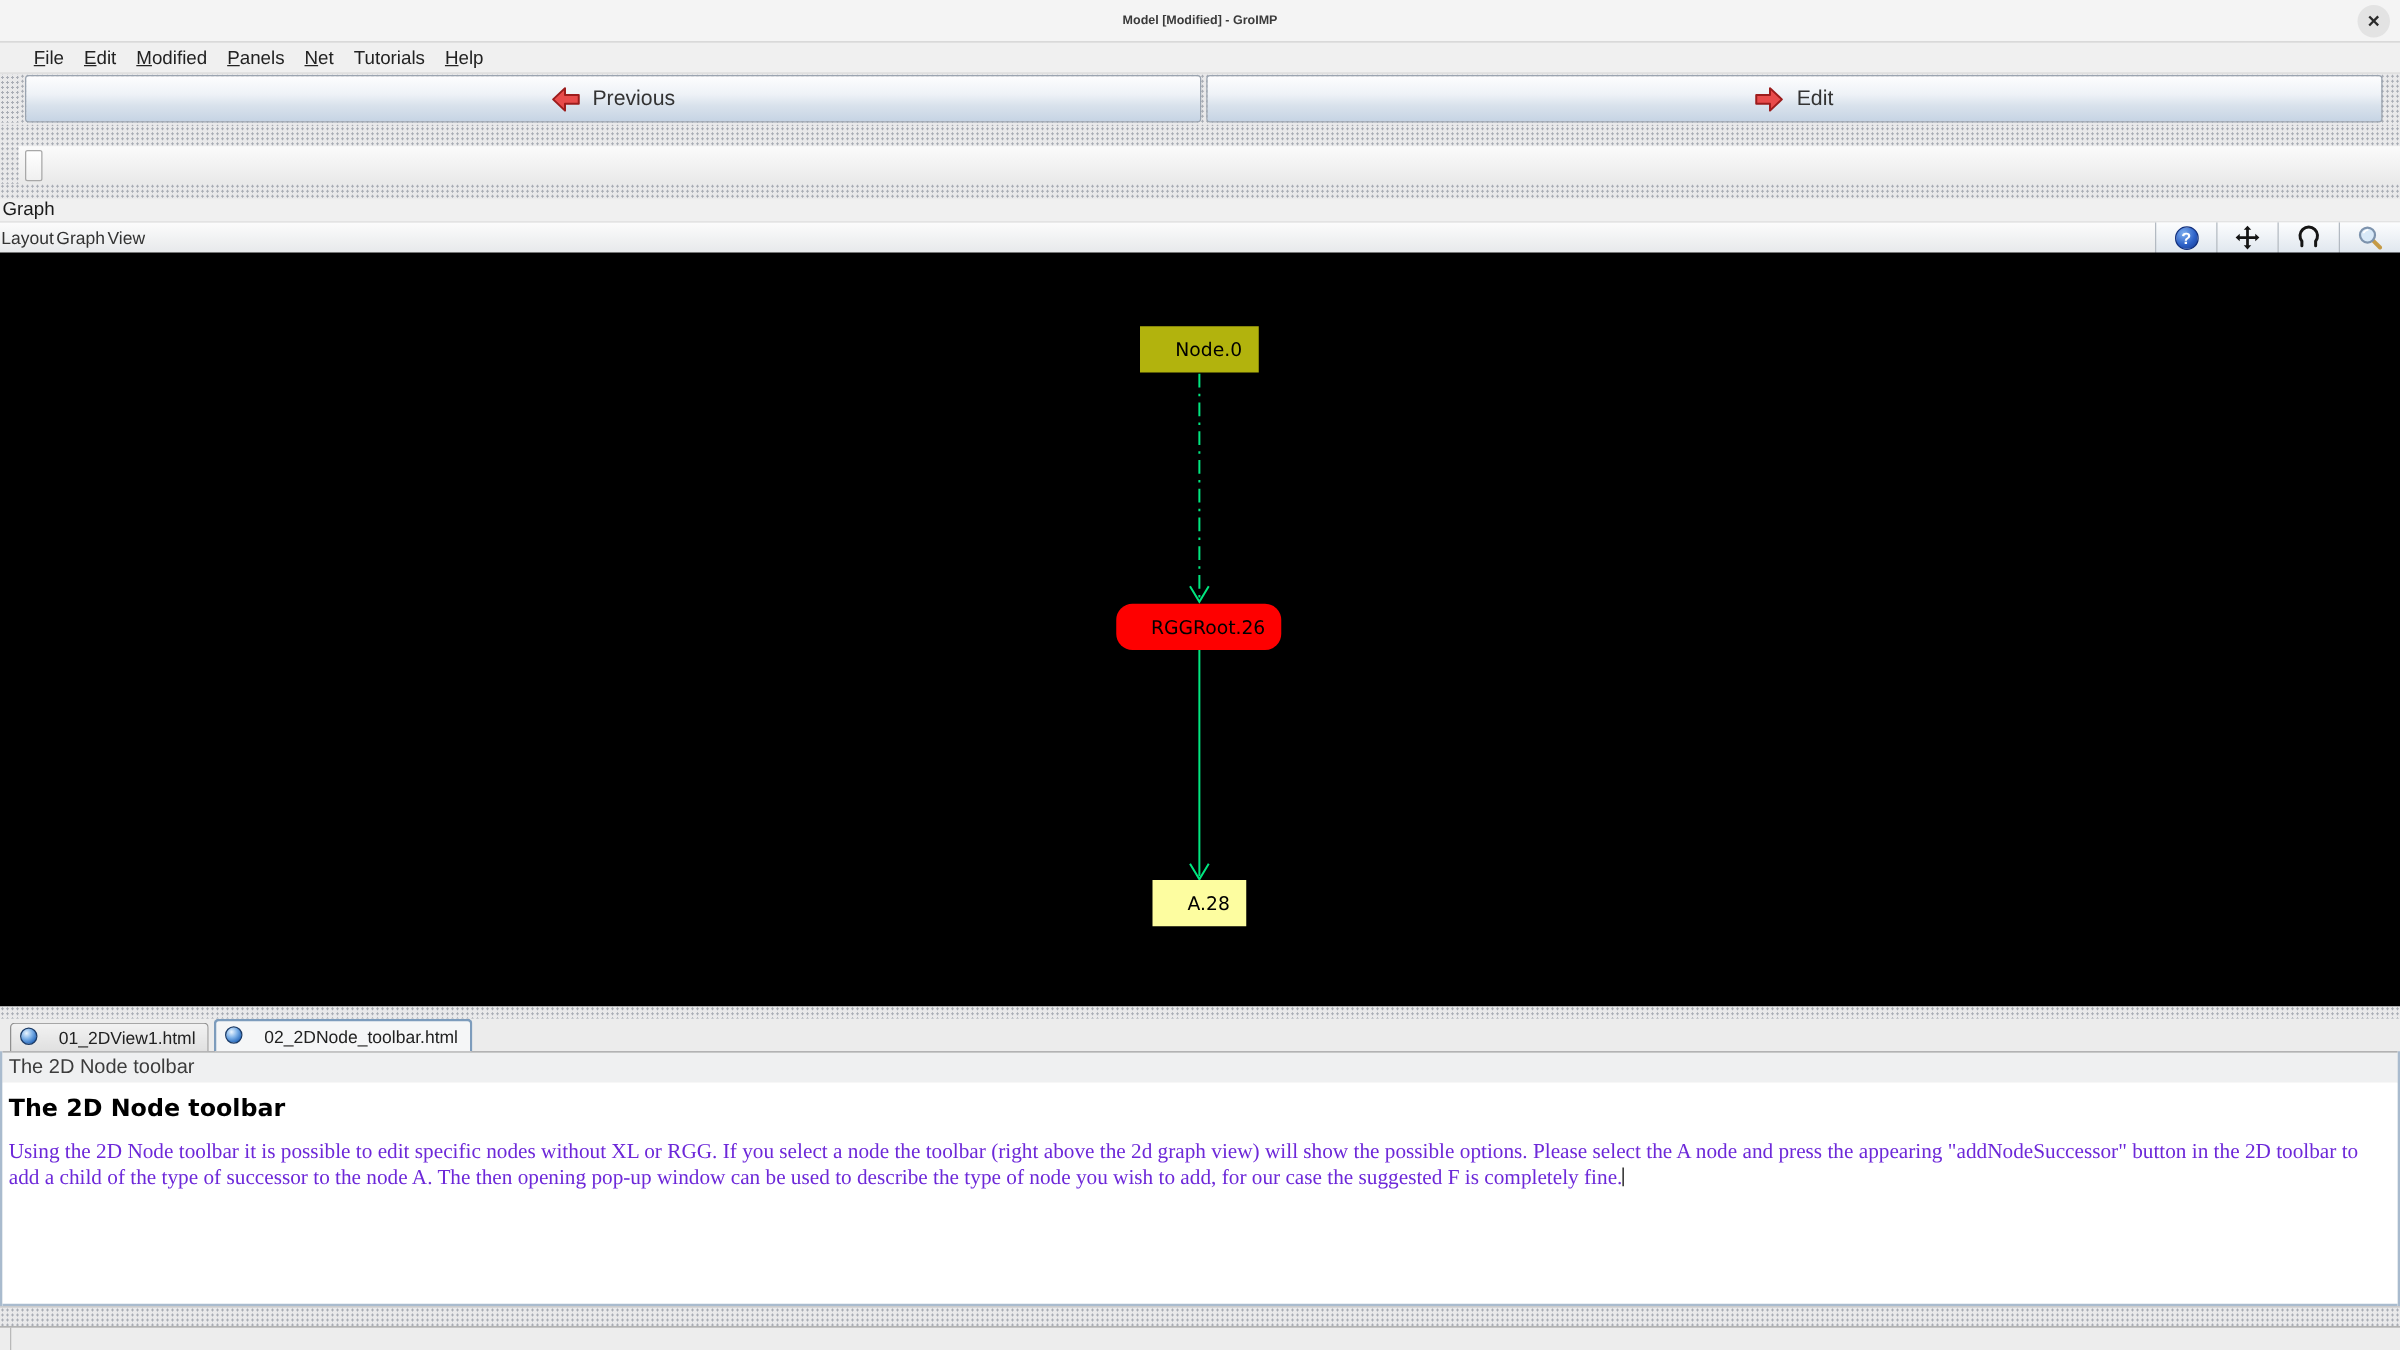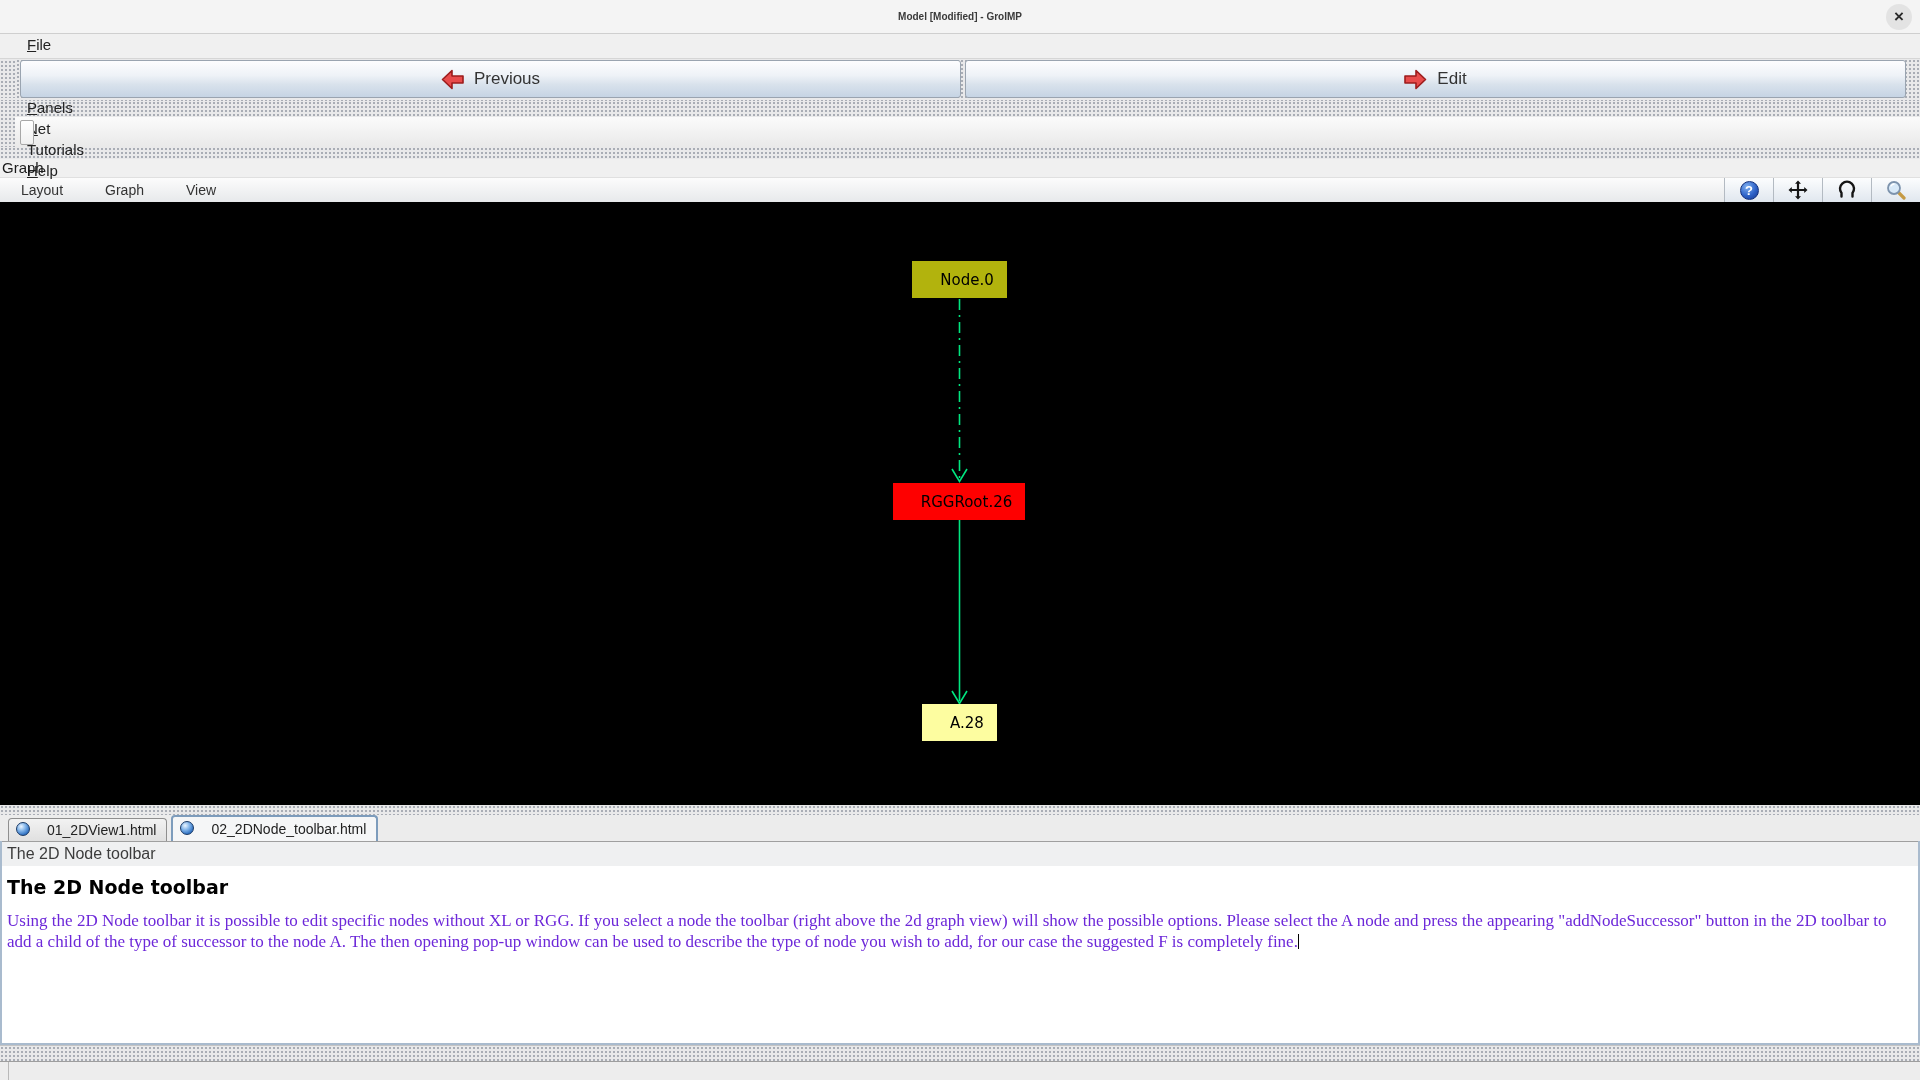--- a/index.html
+++ b/index.html
@@ -9,21 +9,21 @@
   
   .titlebar { position:relative; height:34px; background:#f4f4f4;
     border-bottom:1px solid #cfcfcf; display:flex; align-items:center; justify-content:center; }
   .titlebar .title { font-size:10px; font-weight:600; color:#3a3a3a; }
   .close-btn { position:absolute; right:8px; top:4px; width:26px; height:26px; border-radius:50%;
     background:#e3e3e3; display:flex; align-items:center; justify-content:center;
     font-size:17px; font-weight:bold; color:#2b2b2b; cursor:default; }
 
   
   .menubar { height:25px; background:#f0f0f0; border-bottom:1px solid #d6d6d6;
-    display:flex; align-items:flex-start; padding-left:19px;flex-direction:column; }
+    display:flex; align-items:center; padding-left:19px; }
   .menubar .mitem { font-size:15px; color:#222; padding:2px 8px; }
   .mnemonic::first-letter { text-decoration:underline; }
 
   
   .dots { background-color:#e9e9ea;
     background-image:radial-gradient(circle, #a9adb5 0.9px, transparent 1px);
     background-size:4px 4px; }
   .navrow { height:42px; display:flex; align-items:stretch; padding:1px 12px 3px 0; }
   .handle { width:15px; flex:0 0 15px; margin-right:3px; }
   .navbtn { flex:1 1 0; margin:0 2px; border:1px solid #9aa4b0; border-radius:3px;
@@ -35,21 +35,21 @@
   .row2 .handle { align-self:stretch; }
   .minibtn { width:14px; height:25px; background:linear-gradient(#ffffff,#f0f0f0);
     border:1px solid #a8a8a8; border-radius:2px; margin-left:2px; }
   .gap1 { height:16px; } .gap2 { height:12px; }
 
   
   .graph-label { height:18px; background:#f0f0f0; font-size:15px; color:#1a1a1a;
     padding-left:2px; line-height:17px; }
   .graph-menubar { height:25px; background:linear-gradient(#fcfcfc,#e7e9eb);
     border-top:1px solid #e0e0e0; display:flex; align-items:center; }
-  .graph-menubar .gitem { font-size:14px; color:#333; padding:3px 21px; }
+  .graph-menubar .gitem { font-size:14px; color:#333; padding:3px 1px; }
   .gm-spacer { flex:1; }
   .icon-seg { width:49px; height:25px; border-left:1px solid #b3bac2;
     background:linear-gradient(#fcfdfe,#dfe6ee); display:flex; align-items:center; justify-content:center; }
   .help-sphere { width:19px; height:19px; border-radius:50%;
     background:radial-gradient(circle at 35% 28%, #7fb0f0 0%, #2e62c8 55%, #15378f 100%);
     border:1px solid #12307d; color:#fff; font-size:13px; font-weight:bold;
     display:flex; align-items:center; justify-content:center; }
 
   
   .canvas { position:relative; height:603px; background:#000; }
@@ -164,21 +164,21 @@
 <div class="canvas">
   <svg class="edges" width="1920" height="603" viewBox="0 0 1920 603">
     <line x1="959.5" y1="97" x2="959.5" y2="276" stroke-width="1.6" stroke-dasharray="11 5 2 5" stroke="#00e57f"></line>
     <polyline points="952,267 959.5,279.5 967,267" fill="none" stroke-width="1.6" stroke="#00e57f"></polyline>
     <line x1="959.5" y1="318" x2="959.5" y2="499" stroke-width="1.6" stroke="#00e57f"></line>
     <polyline points="952,489 959.5,501.5 967,489" fill="none" stroke-width="1.6" stroke="#00e57f"></polyline>
   </svg>
 
   <div class="gnode" style="left: 912px; top: 59px; width: 95px; background-color: rgb(178, 179, 13);">Node.0</div>
 
-  <div class="gnode" style="left: 893px; top: 281px; width: 132px; background-color: rgb(254, 0, 0);">RGGRoot.26</div>
+  <div class="gnode" style="left: 893px; top: 281px; width: 132px; background-color: rgb(254, 0, 0); border-radius: 13px;">RGGRoot.26</div>
 
   <div class="gnode" style="left: 922px; top: 502px; width: 75px; background-color: rgb(253, 253, 160);">A.28</div>
 </div>
 
 <div class="band-top dots"></div>
 
 <div class="tabbar">
   <div class="tab">
     <span class="tab-icon"></span>
     <span>01_2DView1.html</span>

